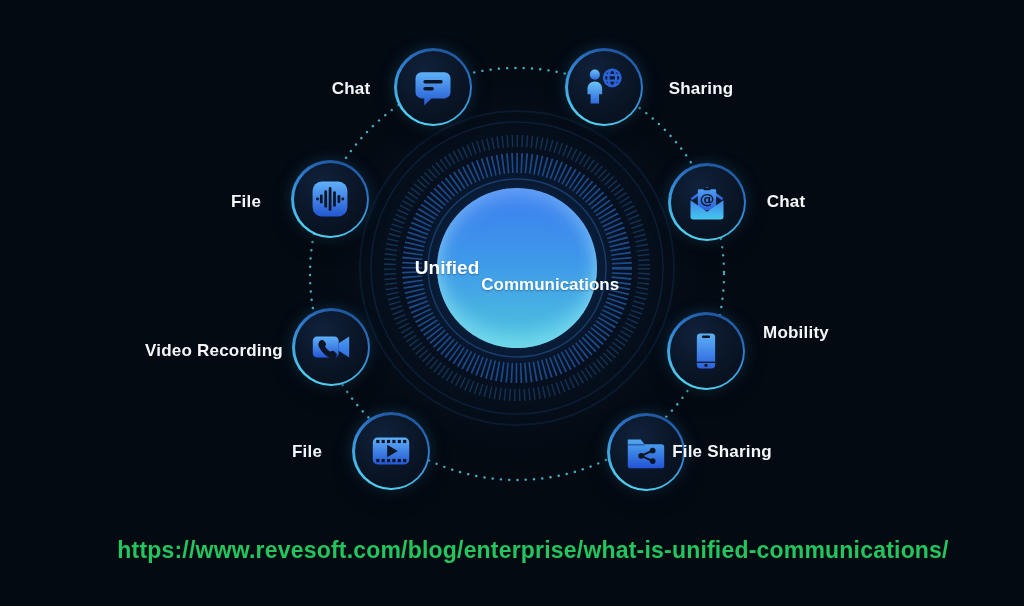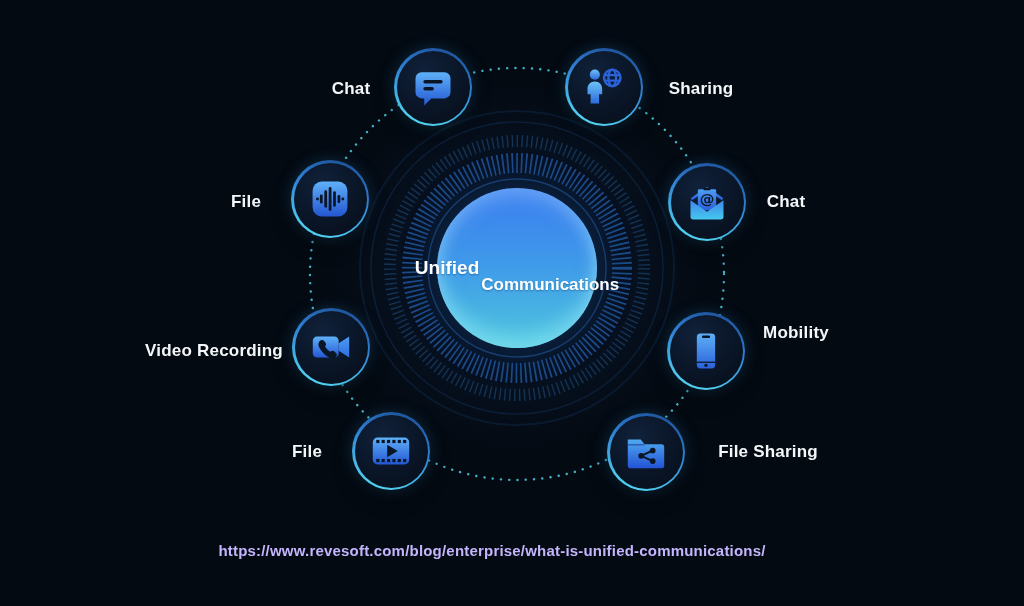--- a/index.html
+++ b/index.html
@@ -20,22 +20,22 @@
   .center-line2{font-size:17px;font-weight:700;color:#fff;text-shadow:0 1px 2px rgba(0,40,90,.4);margin-top:33px;}
   .node{position:absolute;transform:translate(-50%,-50%);z-index:3;}
   .ring{box-sizing:border-box;width:78px;height:78px;border-radius:50%;padding:2.5px;
         background:linear-gradient(200deg,#1c4f96 5%,#2e7cd0 40%,#55ddf6 95%);
         box-shadow:0 0 16px rgba(60,170,240,.22),0 8px 20px rgba(0,0,0,.45);}
   .inner{width:100%;height:100%;border-radius:50%;
         background:radial-gradient(circle at 38% 28%,#10213a 0%,#081221 70%);
         display:flex;align-items:center;justify-content:center;}
   .label{position:absolute;transform:translate(-50%,-50%);font-size:17px;font-weight:700;
         color:#f4f7fa;white-space:nowrap;letter-spacing:.2px;z-index:3;}
-  .footer-url{position:absolute;left:492px;top:550px;transform:translate(-50%,-50%);
-        font-size:15px;font-weight:700;color:#c4b5fd;letter-spacing:.2px;white-space:nowrap;z-index:3;}
+  .footer-url{position:absolute;left:533px;top:550px;transform:translate(-50%,-50%);
+        font-size:23px;font-weight:700;color:#22c55e;letter-spacing:.2px;white-space:nowrap;z-index:3;}
 </style>
 </head>
 <body>
 
 <div class="stage">
 
   <div class="center-glow"></div>
 
   <svg class="orbit-svg" width="1024" height="606">
     <ellipse cx="517" cy="274" rx="207" ry="206" fill="none" stroke="#4fd0e8" stroke-width="2.4" stroke-dasharray="0.1 8.2" stroke-linecap="round" opacity="0.85"></ellipse>
@@ -237,17 +237,17 @@
           <path d="M19 28l12-5.5M19 28l12 5.5" stroke="#0a1626" stroke-width="2.2"></path>
           <g fill="#0a1626">
             <circle cx="19" cy="28" r="3"></circle>
               <circle cx="31" cy="22.5" r="3"></circle>
               <circle cx="31" cy="33.5" r="3"></circle>
           </g>
         </svg>
       </div>
     </div>
   </div>
-  <div class="label" style="left:768px;top:452px">File Sharing</div>
+  <div class="label" style="left:722px;top:452px">File Sharing</div>
 
   <div class="footer-url">https://www.revesoft.com/blog/enterprise/what-is-unified-communications/</div>
 
 </div>
 
 </body></html>

